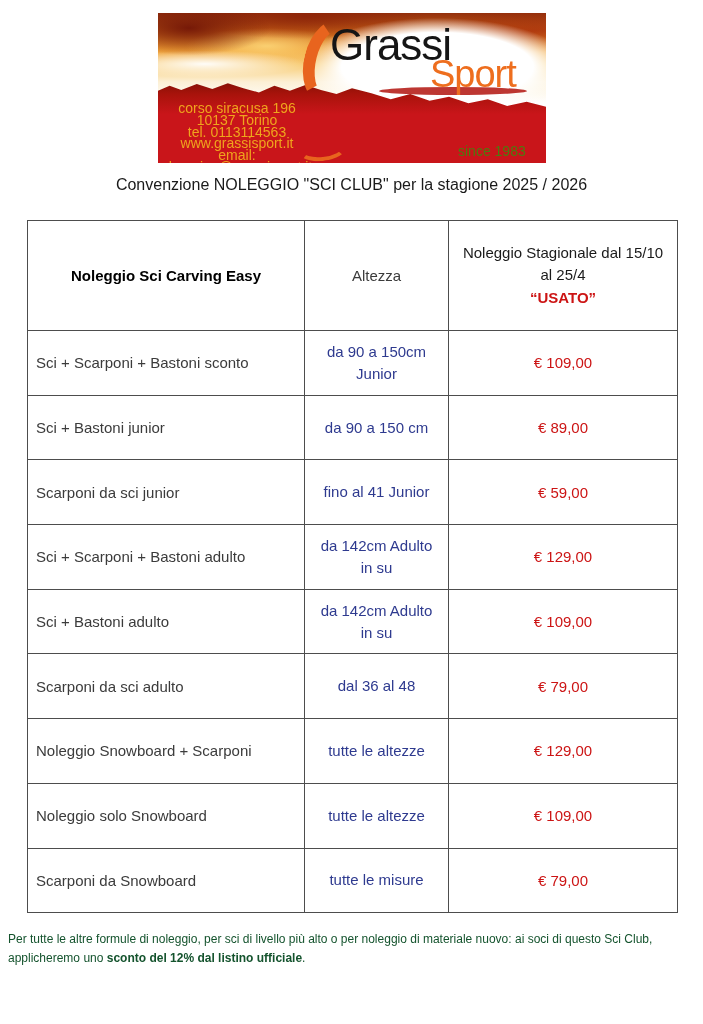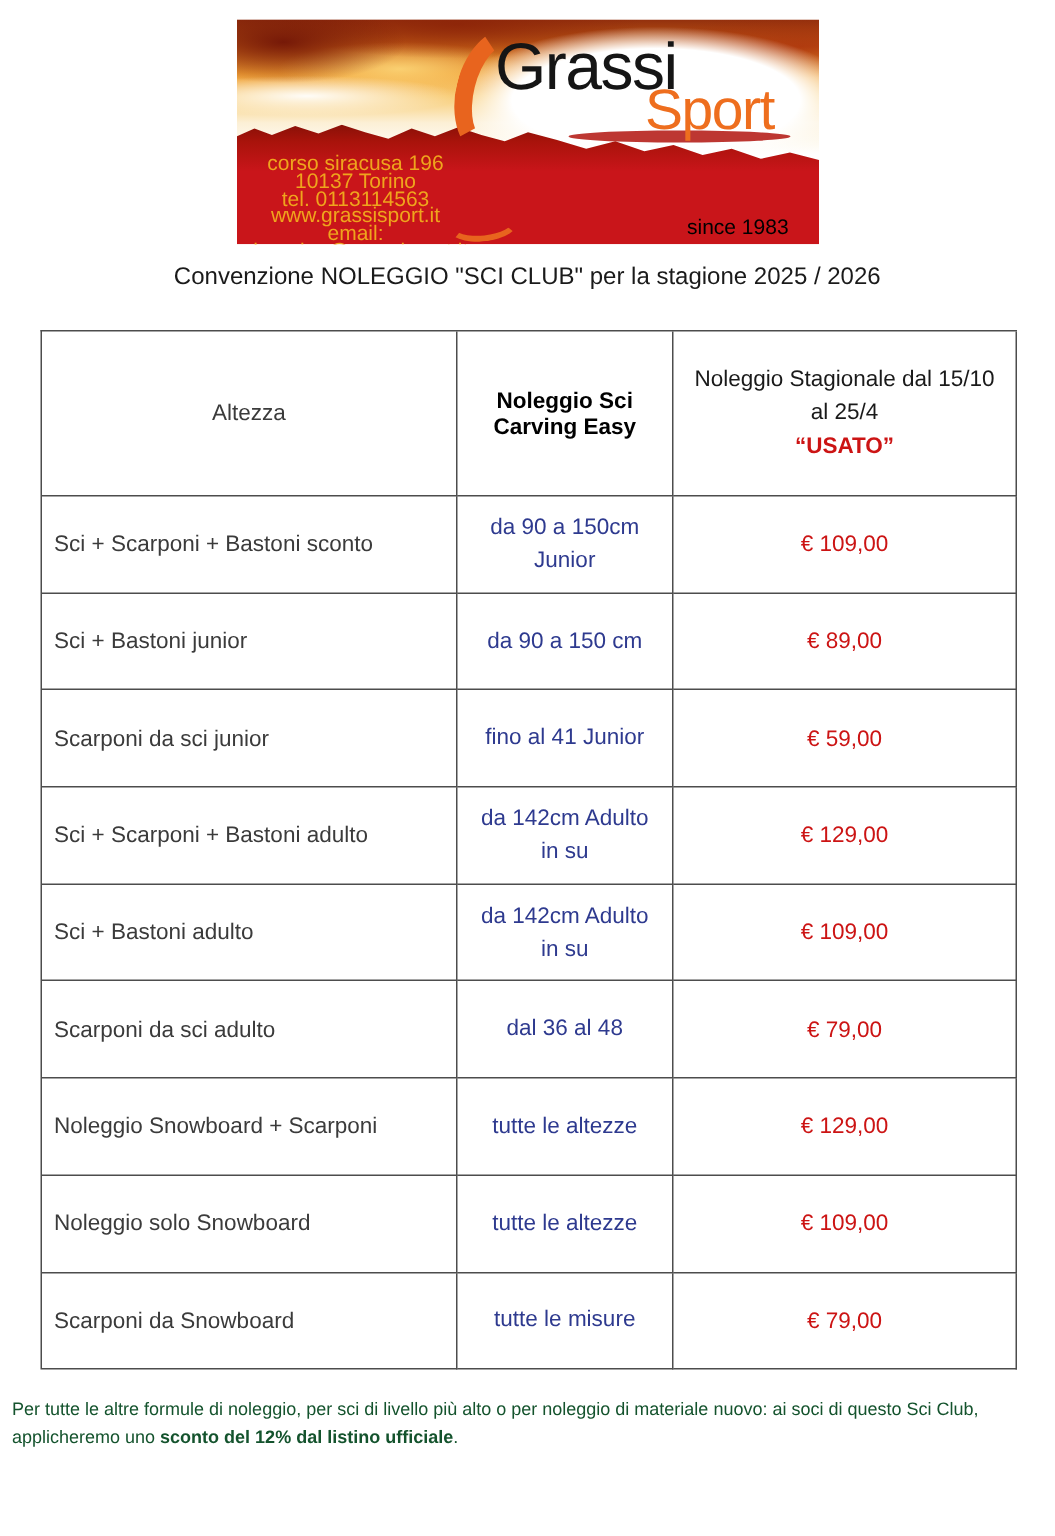--- a/index.html
+++ b/index.html
@@ -28,21 +28,21 @@
     transform:rotate(14deg);}
   .logo-swoosh-bottom{position:absolute;left:140px;top:124px;width:40px;height:16px;
     border:4px solid transparent;border-bottom:4px solid #E8641E;border-radius:50%;
     transform:rotate(-6deg);}
   .brand-grassi{position:absolute;left:172px;top:10px;font-size:44px;font-weight:500;
     letter-spacing:-1px;color:#151515;line-height:1;}
   .brand-sport{position:absolute;left:272px;top:42px;font-size:38px;font-weight:500;
     letter-spacing:-1px;color:#EE6E1E;line-height:1;}
   .logo-address{position:absolute;left:0;top:90px;width:158px;text-align:center;
     font-size:14px;line-height:11.8px;color:#EFA51D;}
-  .logo-since{position:absolute;left:300px;top:130px;font-size:14px;color:#000000;}
+  .logo-since{position:absolute;left:300px;top:130px;font-size:14px;color:#4d7c0f;}
 
   
   .doc-title{position:absolute;left:0;top:176px;width:703px;text-align:center;
     font-size:16px;color:#1a1a1a;}
 
   
   .price-table{position:absolute;left:27px;top:220px;width:650px;display:grid;
     grid-template-columns:277px 144px 229px;
     grid-template-rows:110px repeat(9,64.7px);
     border-top:1px solid #4d4d4d;border-left:1px solid #4d4d4d;font-size:15px;}
@@ -84,22 +84,22 @@
       <div>www.grassisport.it</div>
       <div>email: shopping@grassisport.it</div>
     </div>
     <div class="logo-since">since 1983</div>
   </div>
 
   <div class="doc-title">Convenzione NOLEGGIO "SCI CLUB" per la stagione 2025 / 2026</div>
 
   <div class="price-table">
 
+    <div class="cell c-center h-col1">Noleggio Sci Carving Easy</div>
     <div class="cell c-center h-col2">Altezza</div>
-    <div class="cell c-center h-col1">Noleggio Sci Carving Easy</div>
     <div class="cell c-center h-col3">
       <div class="stag">Noleggio Stagionale dal 15/10
 al 25/4</div>
       <div class="usato">“USATO”</div>
     </div>
 
     <div class="cell c-item">Sci + Scarponi + Bastoni sconto</div>
     <div class="cell c-center c-alt">da 90 a 150cm
 Junior</div>
     <div class="cell c-center c-price">€ 109,00</div>

